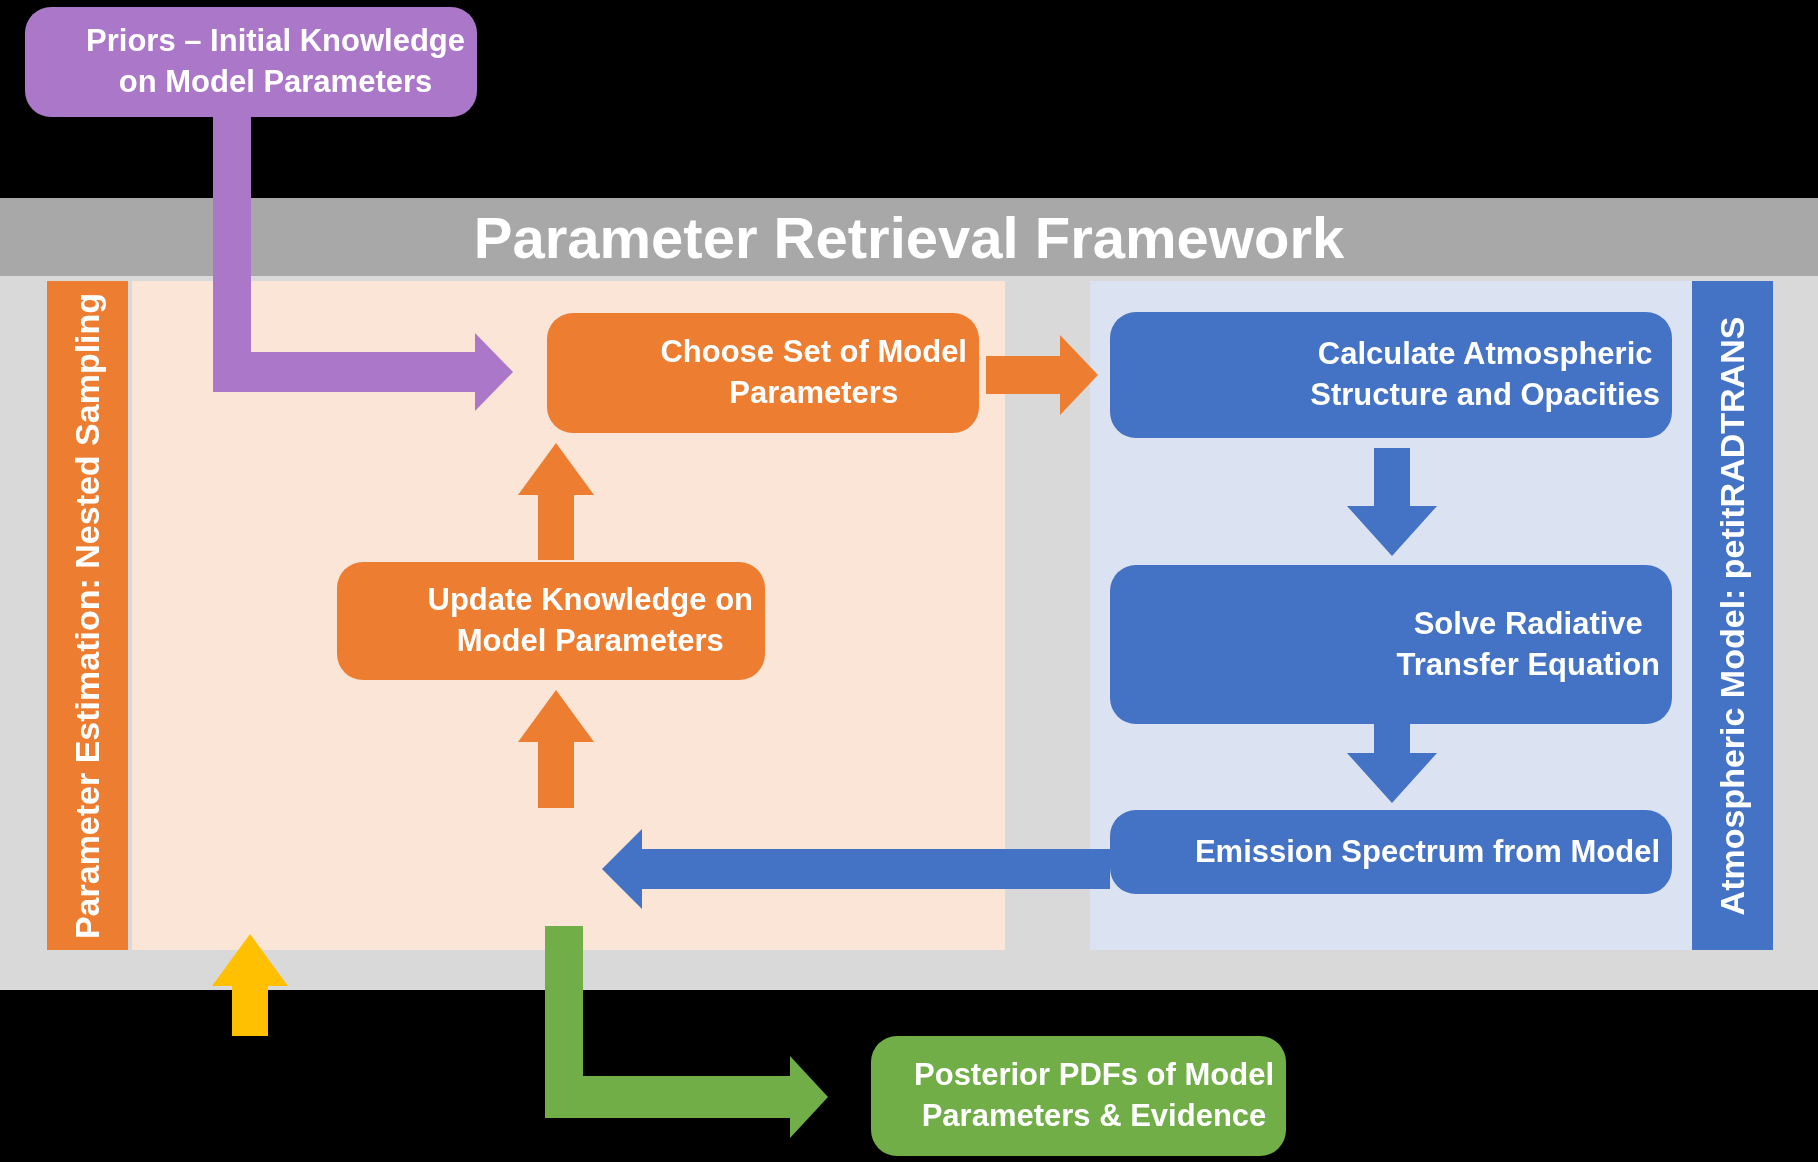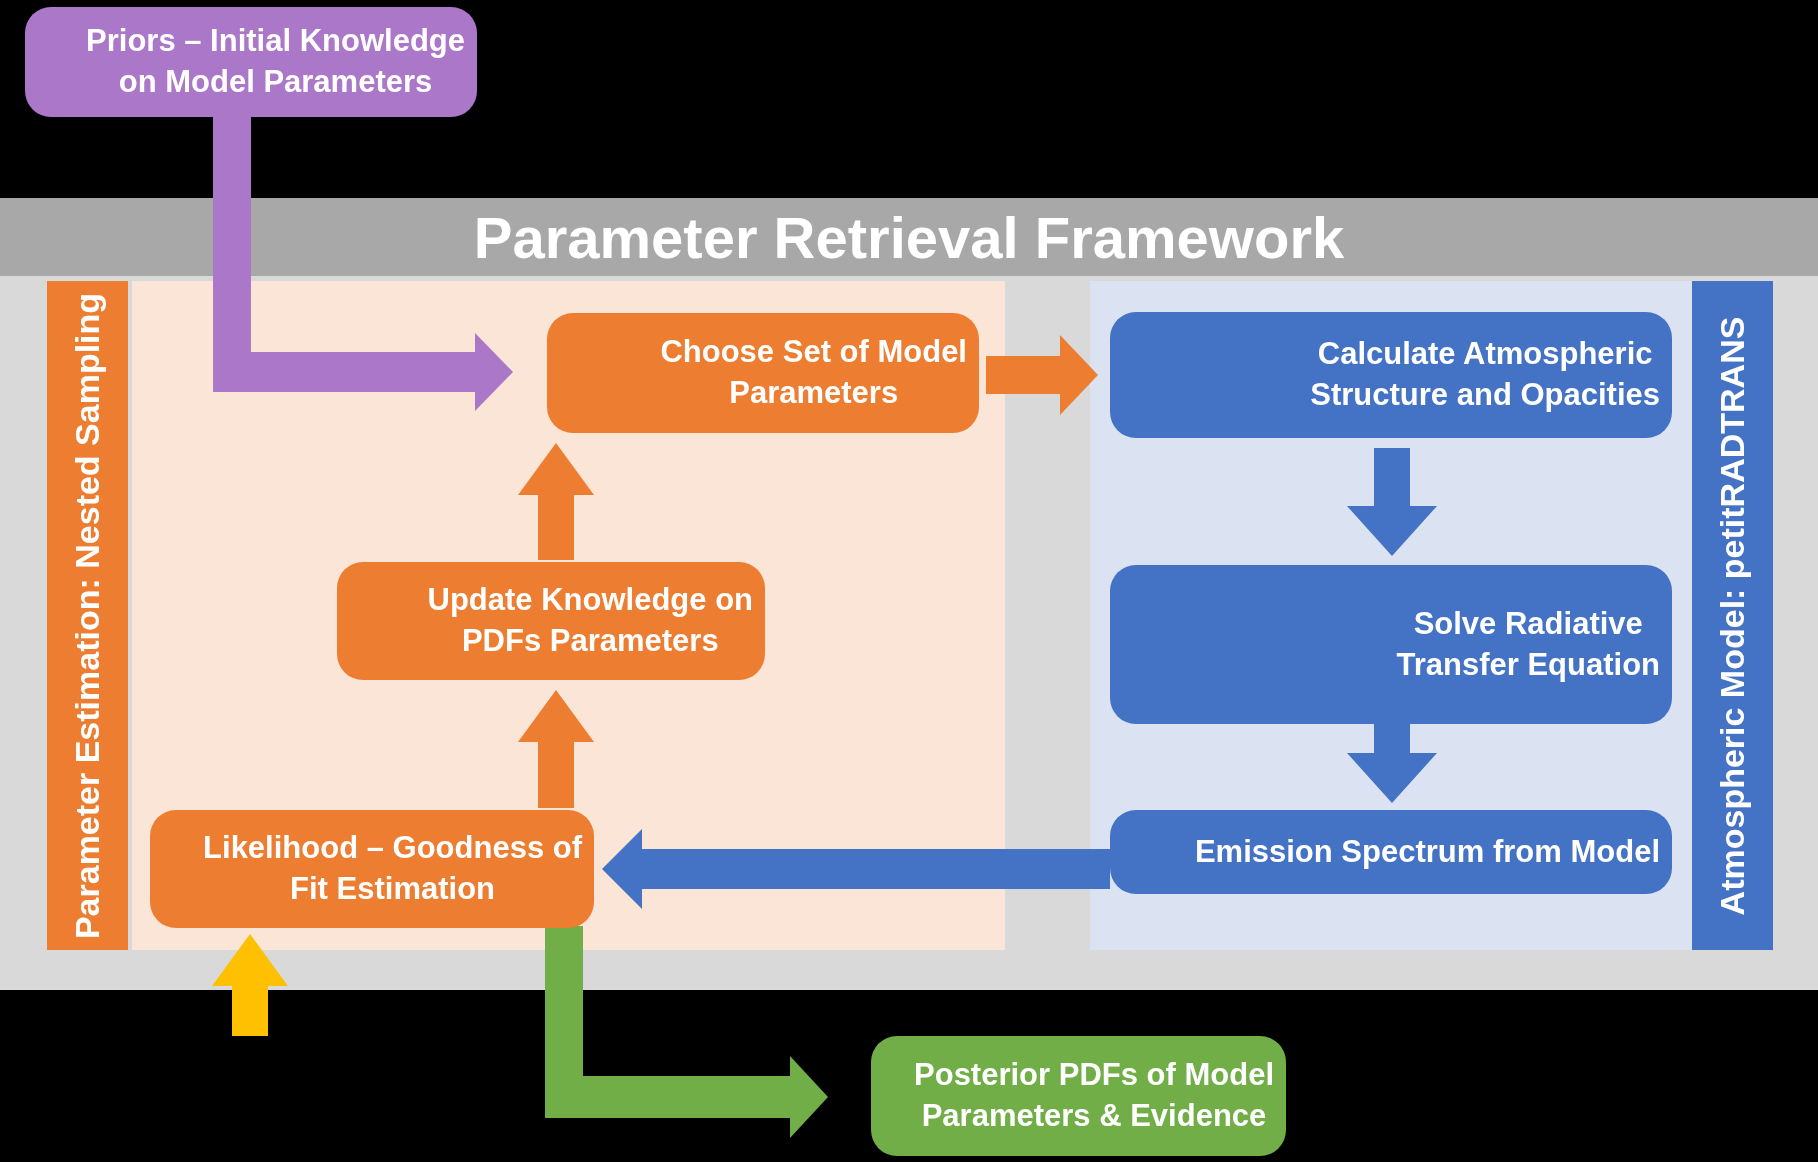--- a/index.html
+++ b/index.html
@@ -120,25 +120,21 @@
     <span class="box-label">Posterior PDFs of Model
 Parameters &amp; Evidence</span>
   </div>
 
   <div class="abs box box-orange b-choose layer-box">
     <span class="box-label">Choose Set of Model
 Parameters</span>
   </div>
   <div class="abs box box-orange b-update layer-box">
     <span class="box-label">Update Knowledge on
-PDFs Parameters</span>
-  </div>
-  <div class="abs box box-orange b-likelihood layer-box">
-    <span class="box-label">Likelihood – Goodness of
-Fit Estimation</span>
+Model Parameters</span>
   </div>
 
   <div class="abs box box-blue b-calculate layer-box">
     <span class="box-label">Calculate Atmospheric
 Structure and Opacities</span>
   </div>
   <div class="abs box box-blue b-solve layer-box">
     <span class="box-label">Solve Radiative
 Transfer Equation</span>
   </div>

